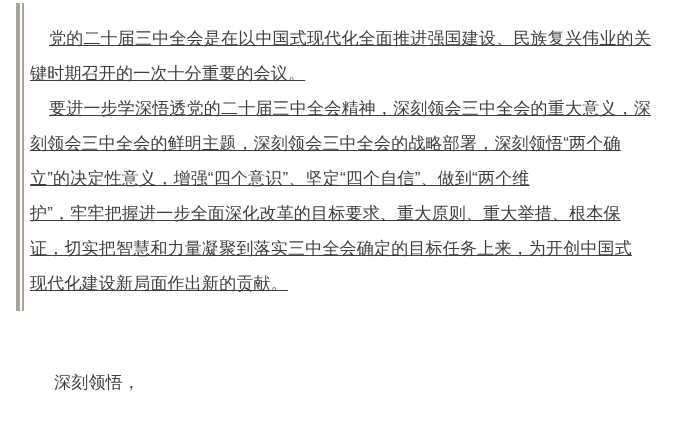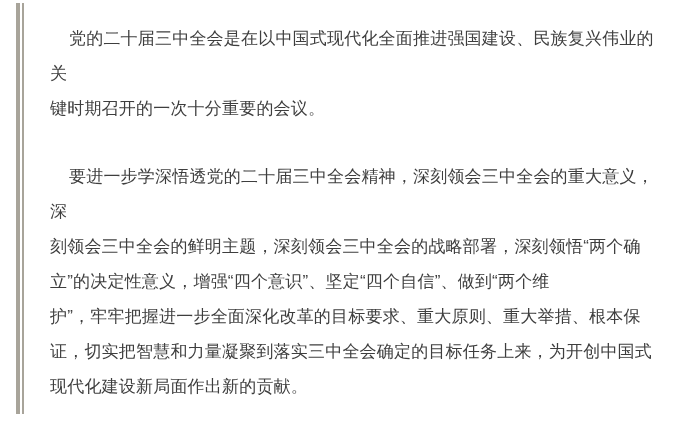--- a/index.html
+++ b/index.html
@@ -22,33 +22,33 @@
   }
 
   
   .quote-block {
     margin: 3px 16px 0 16px;       
     border-left: 4px solid #a8a49a; 
   }
   .quote-inner {
     margin-left: 2px;               
     border-left: 2px solid #a8a49a; 
-    padding: 18px 0 10px 26px;      
+    padding: 18px 0 10px 6px;      
+    text-decoration: underline;
   }
 
   
   .para {
     margin: 0;
     line-height: 35px;
     text-indent: 19px;              
     white-space: pre-line;          
     letter-spacing: 0.2px;
   }
   .quote-inner .para + .para {
-    margin-top: 33px;               
   }
 
   
   .speaker {
     margin: 54px 16px 0 35px;       
   }
 </style>
 </head>
 <body>
 

